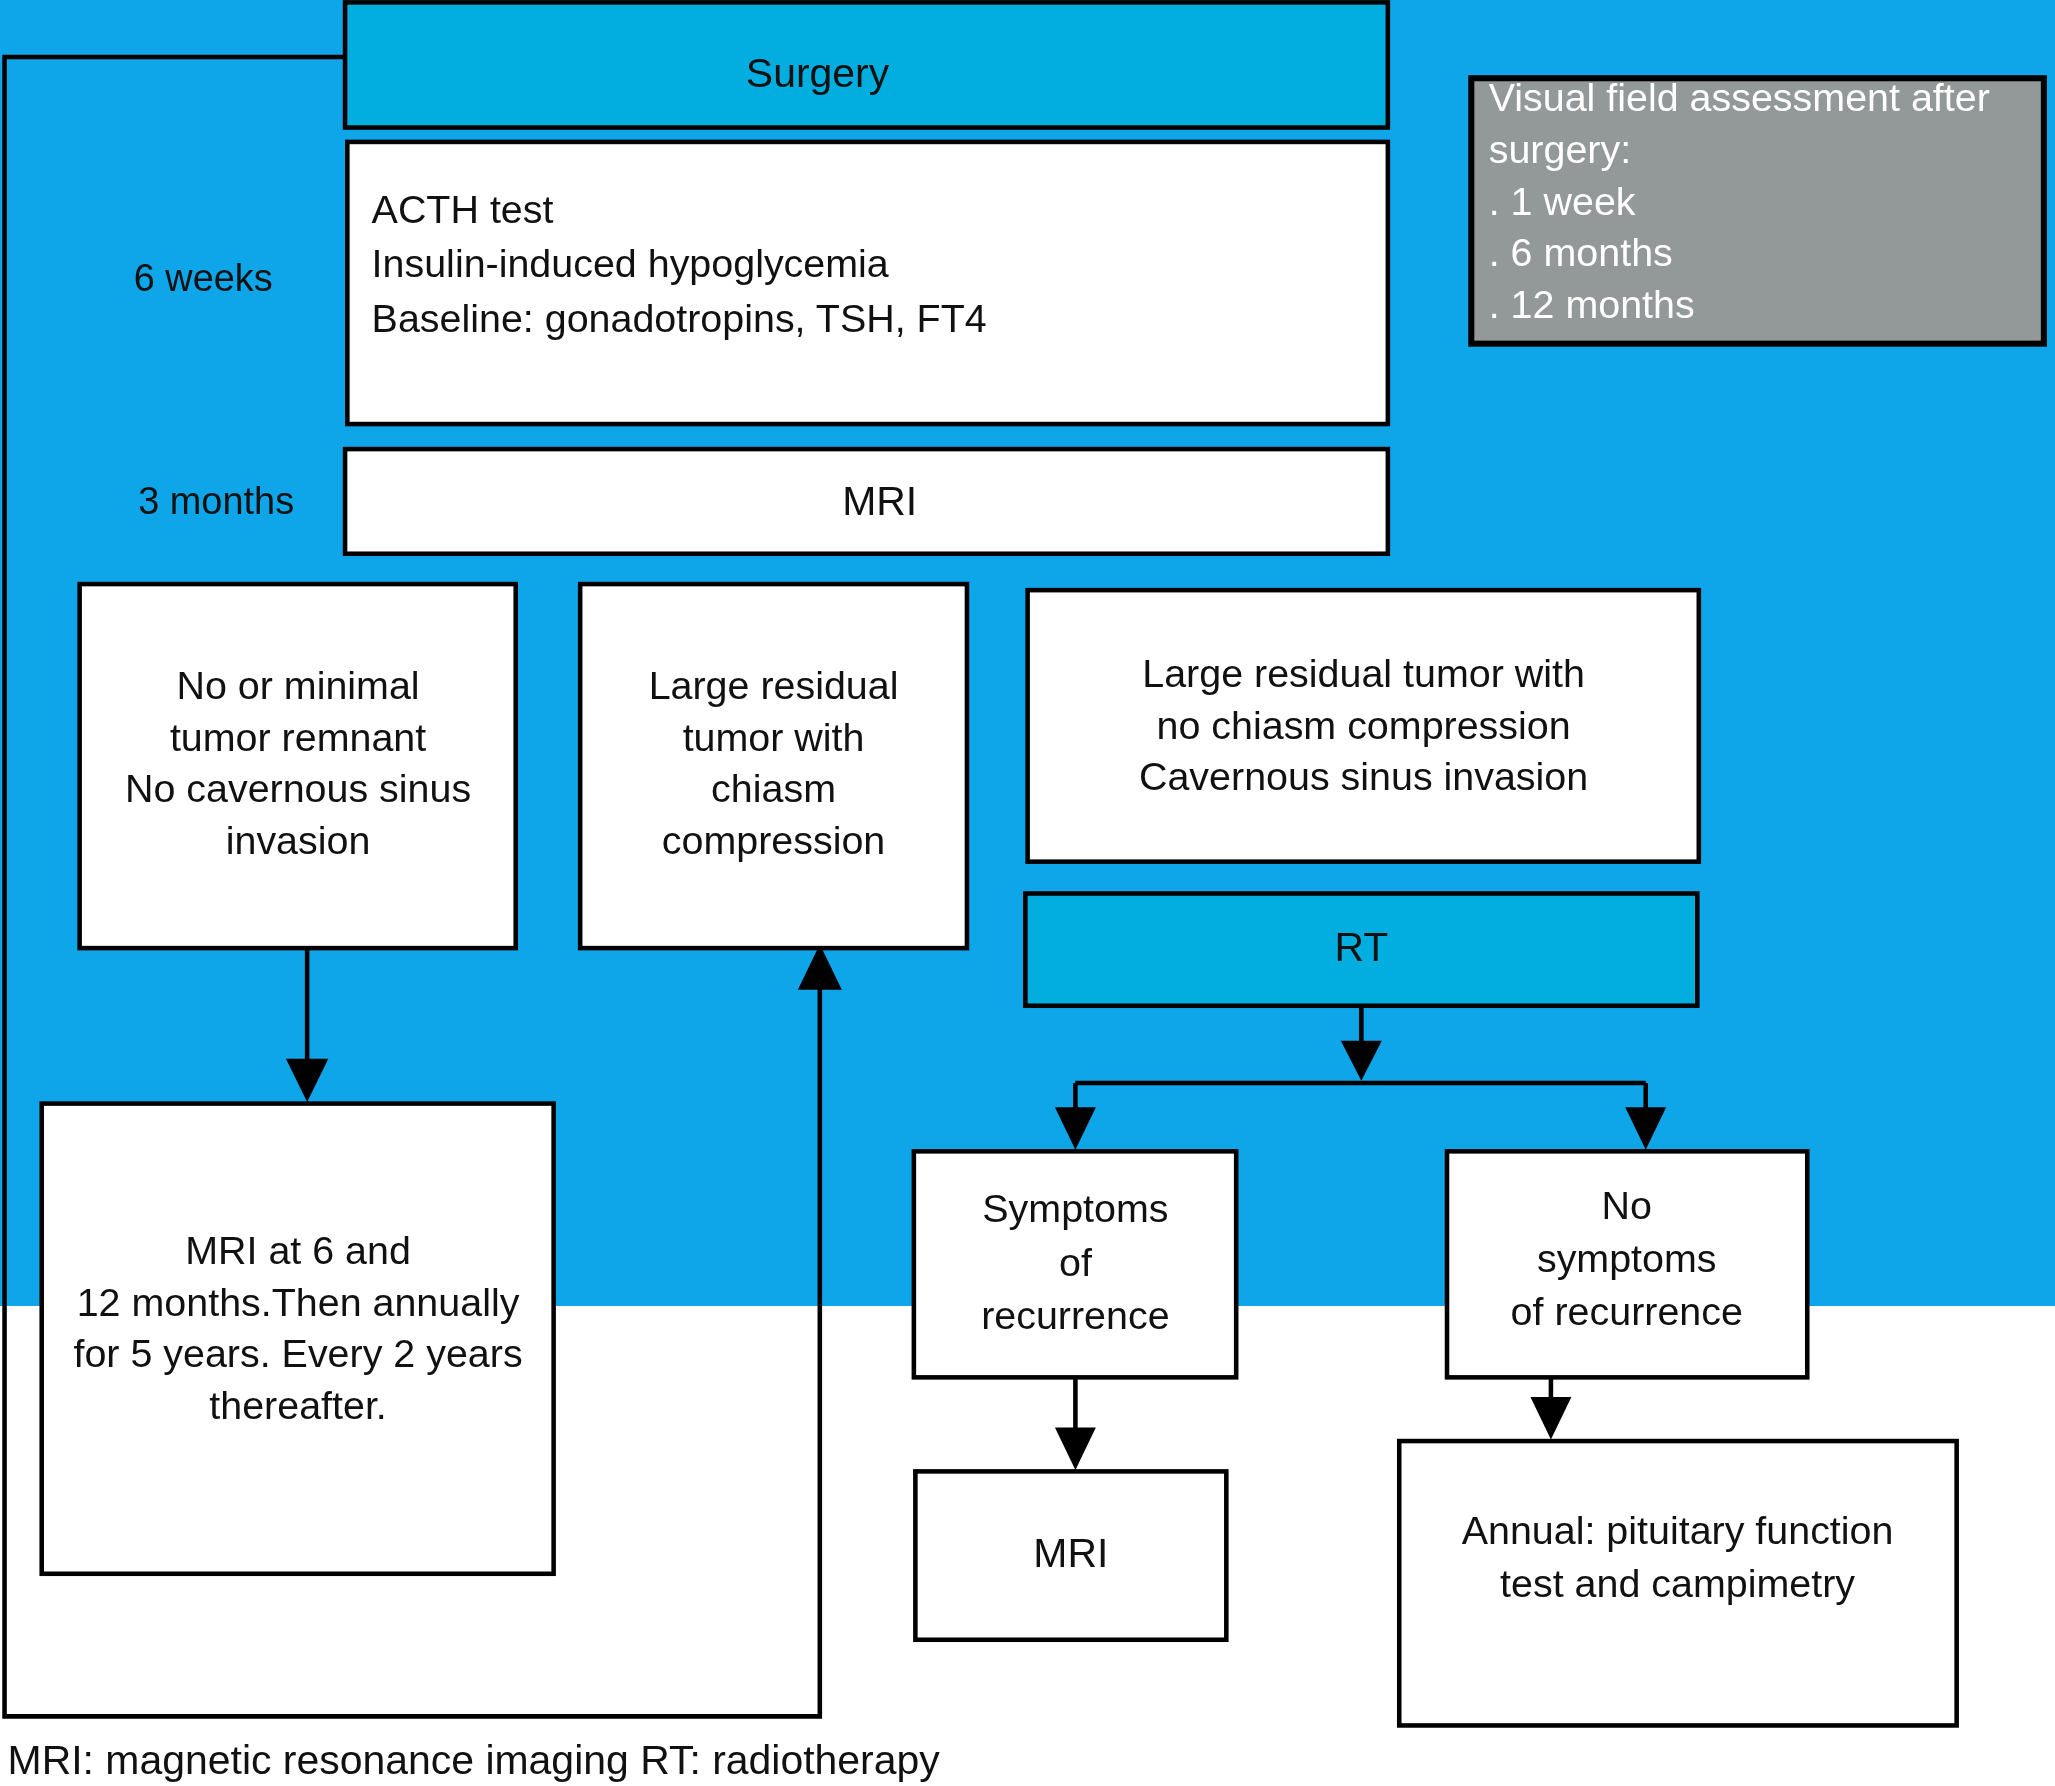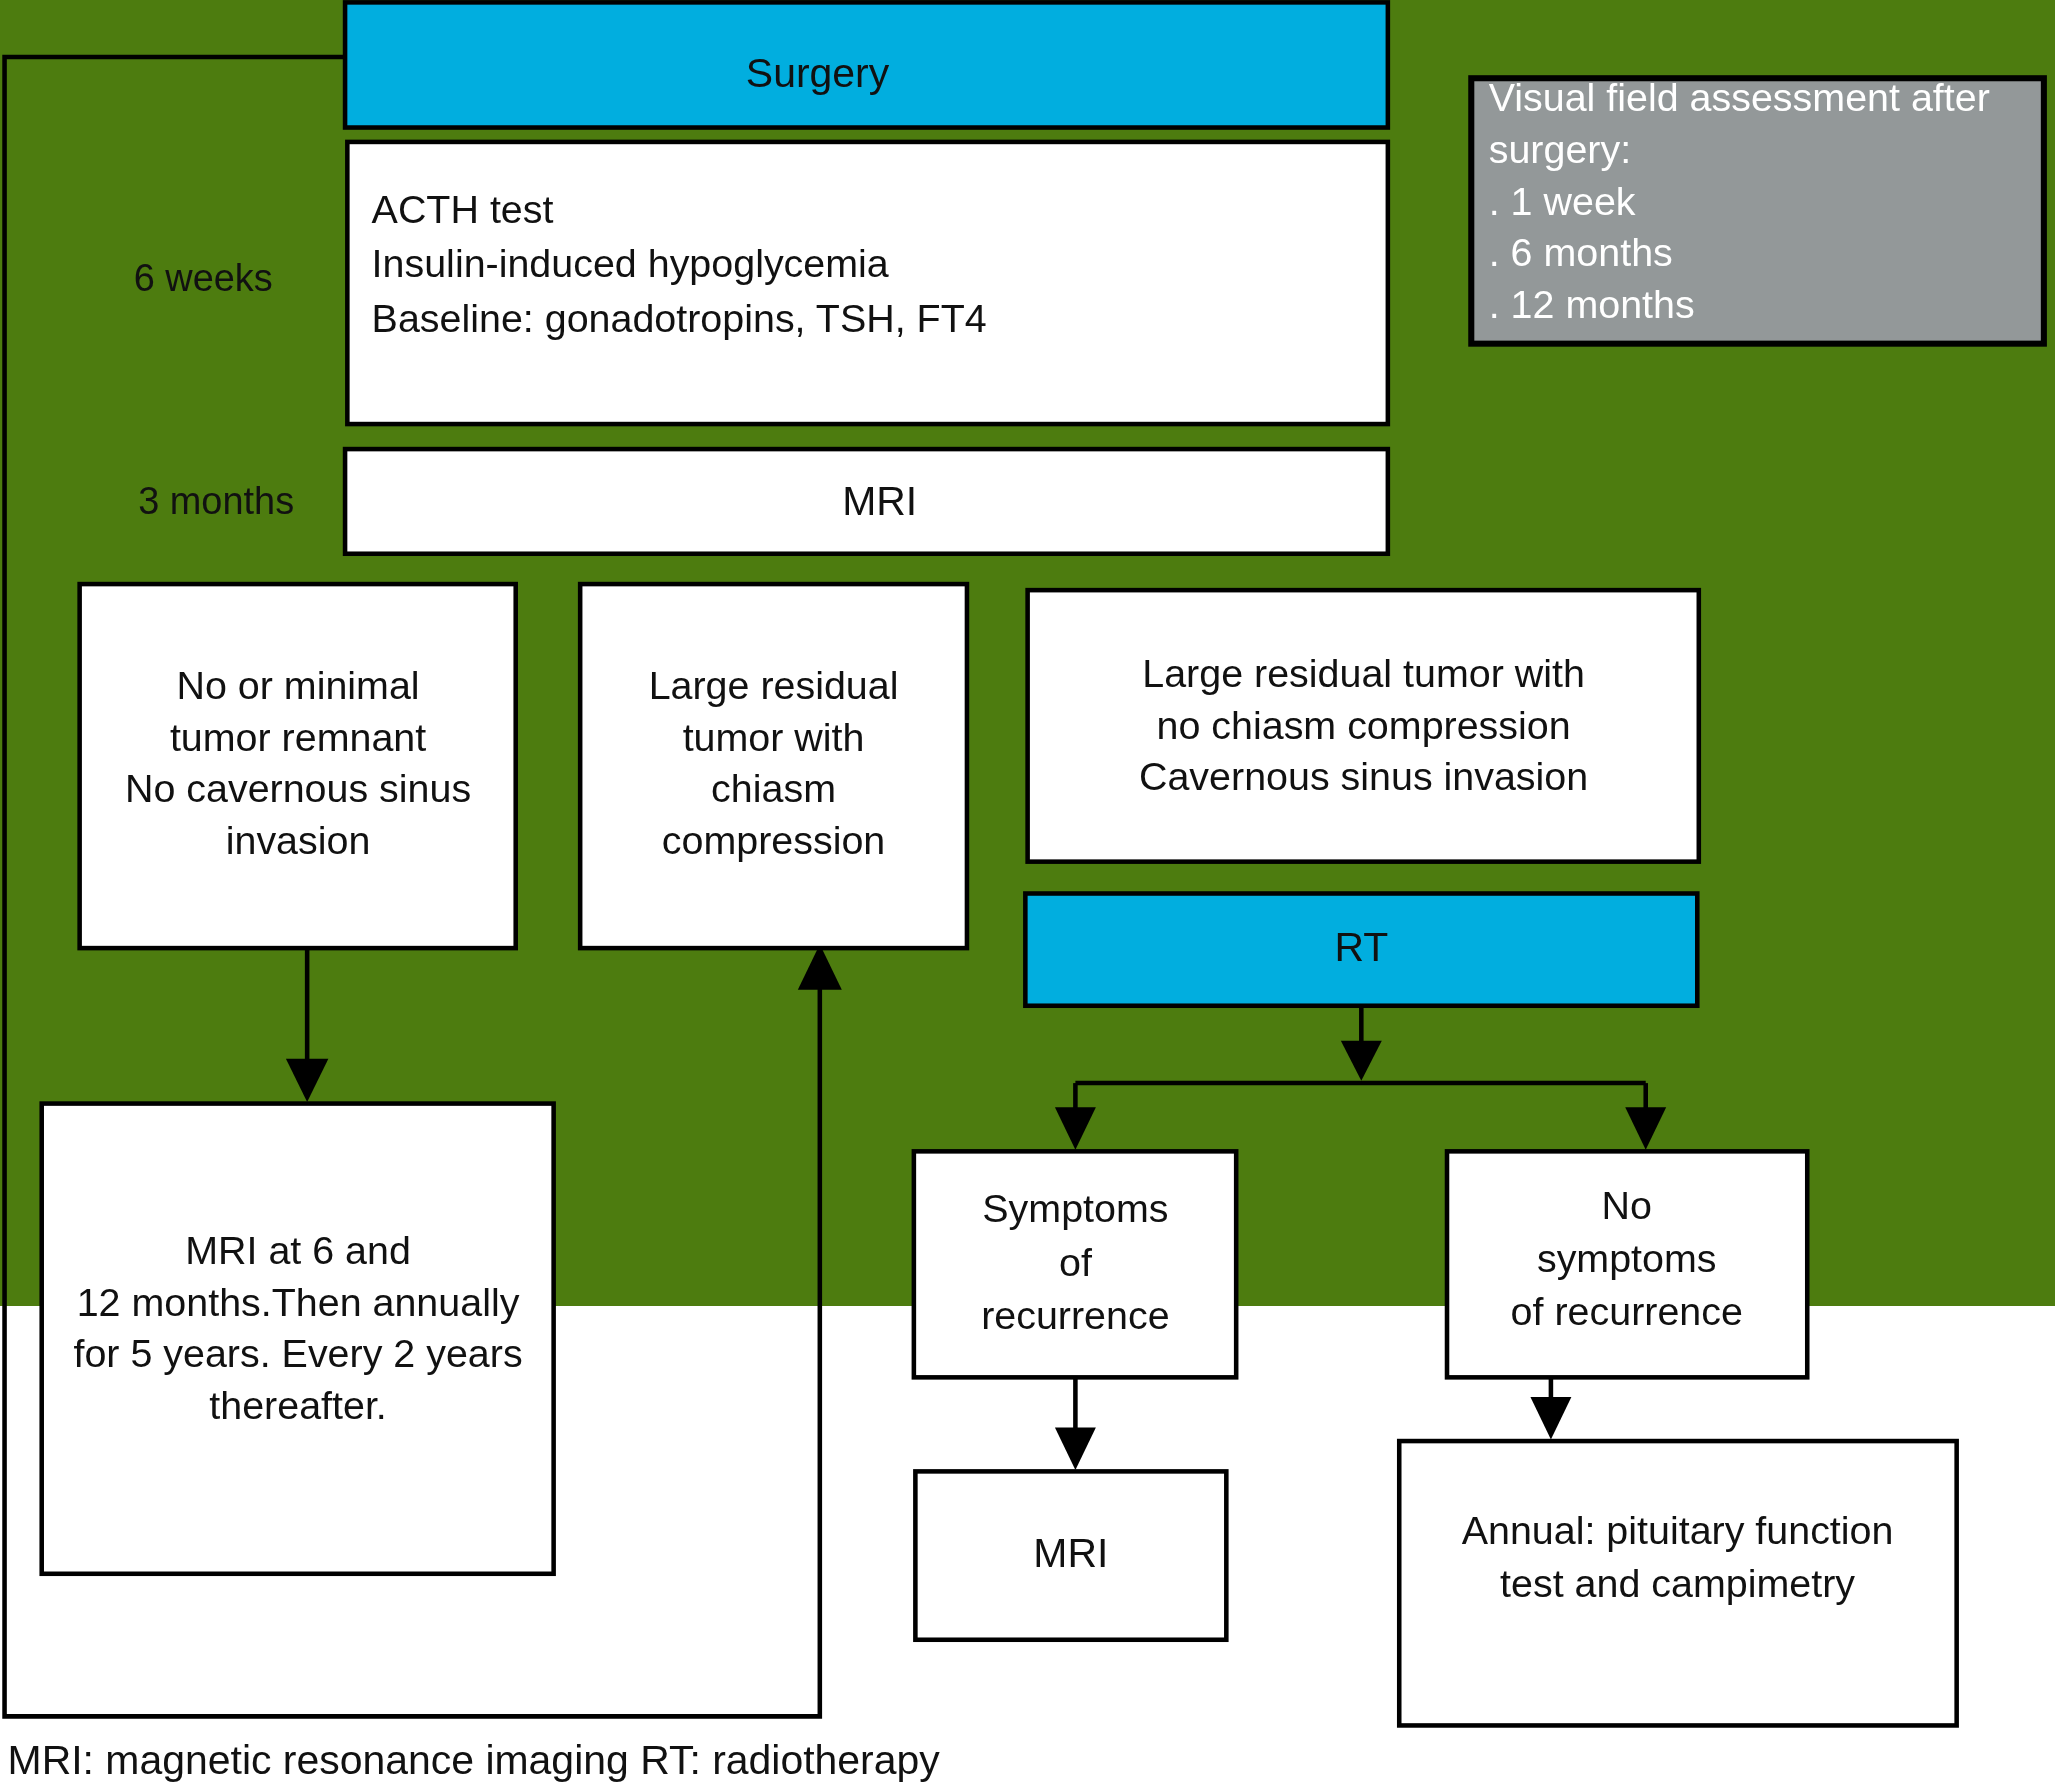--- a/index.html
+++ b/index.html
@@ -10,21 +10,21 @@
   body {
     width: 2056px;
     height: 1787px;
     font-family: "Liberation Sans", sans-serif;
     overflow: hidden;
   }
   #flowchart-root {
     position: relative;
     width: 2056px;
     height: 1306px;
-    background: #4d7c0f;
+    background: #0ea5e9;
   }
   svg.diagram {
     position: absolute;
     top: 0;
     left: 0;
     width: 2056px;
     height: 1787px;
     display: block;
   }
   .box-text {

